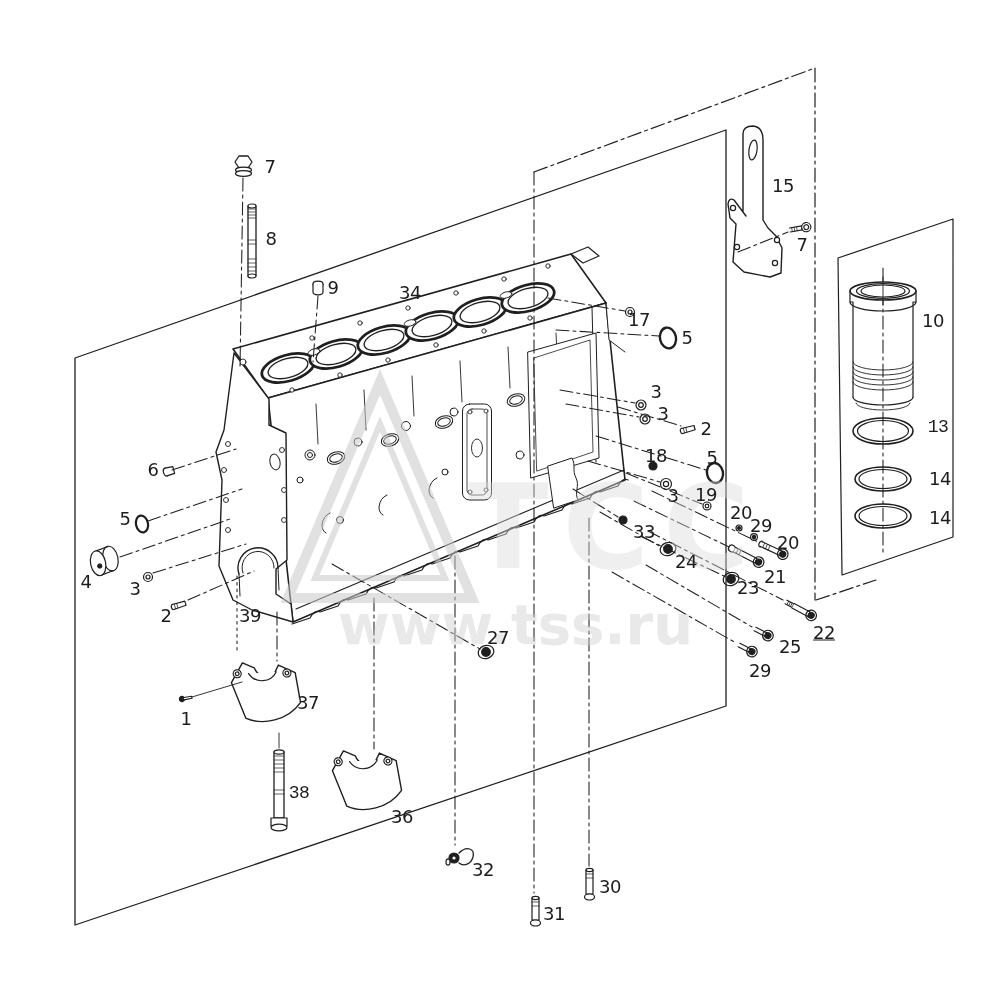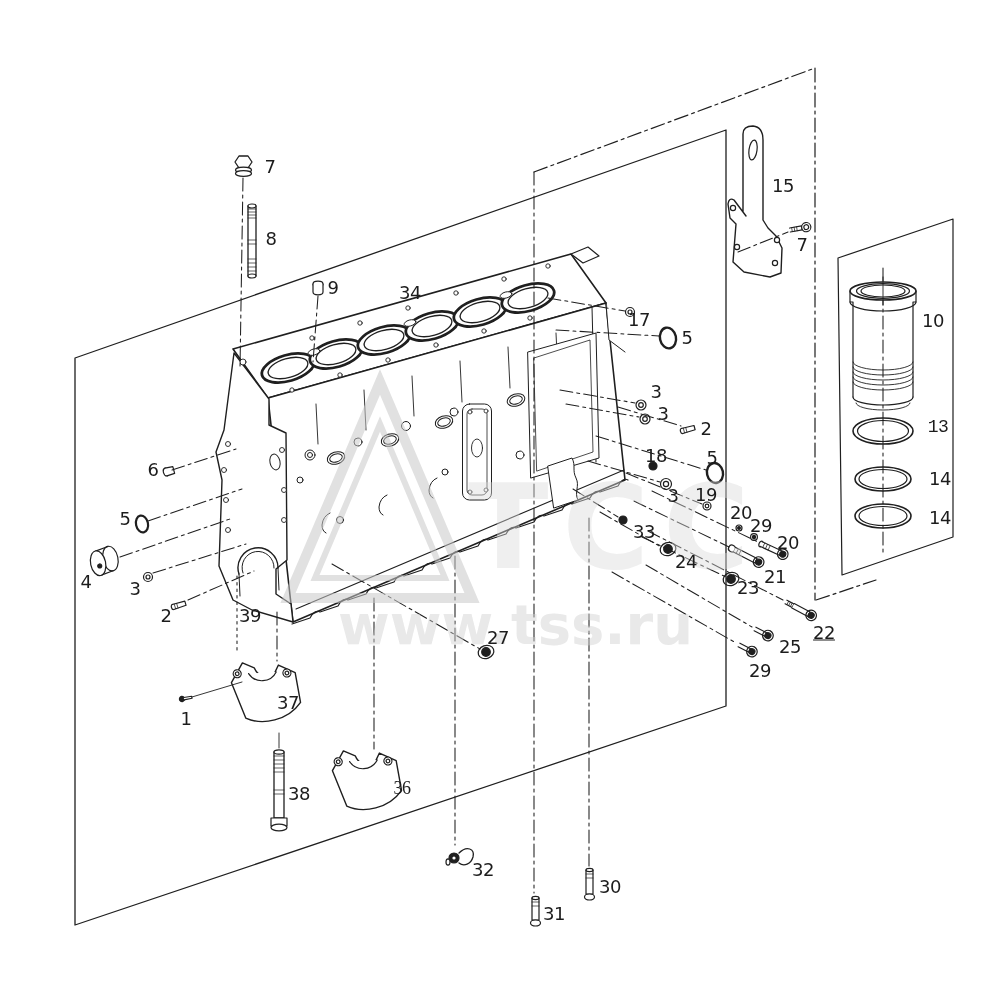--- a/index.html
+++ b/index.html
@@ -454,20 +454,20 @@
       <span class="callout" style="left: 788px; top: 542px;">20</span>
       <span class="callout" style="left: 775px; top: 576px;">21</span>
       <span class="callout" style="left: 824px; top: 632px; text-decoration: underline;">22</span>
       <span class="callout" style="left: 748px; top: 587px;">23</span>
       <span class="callout" style="left: 686px; top: 561px;">24</span>
       <span class="callout" style="left: 790px; top: 646px;">25</span>
       <span class="callout" style="left: 760px; top: 670px;">29</span>
       <span class="callout" style="left: 628px; top: 531px; margin-left: 16px;">33</span>
       <span class="callout" style="left: 498px; top: 637px;">27</span>
       <span class="callout" style="left: 250px; top: 615px;">39</span>
-      <span class="callout" style="left: 288px; top: 702px;">37</span>
-      <span class="callout" style="left: 299px; top: 793px;">38</span>
-      <span class="callout" style="left: 402px; top: 788px; font-family: Liberation Serif, serif;">36</span>
+      <span class="callout" style="left: 308px; top: 702px;">37</span>
+      <span class="callout" style="left: 299px; top: 793px; font-family: Liberation Mono, monospace;">38</span>
+      <span class="callout" style="left: 402px; top: 816px;">36</span>
       <span class="callout" style="left: 610px; top: 886px;">30</span>
       <span class="callout" style="left: 554px; top: 913px;">31</span>
       <span class="callout" style="left: 483px; top: 857px; margin-top: 12px;">32</span>
     </div>
 </div>
 
 </body></html>

